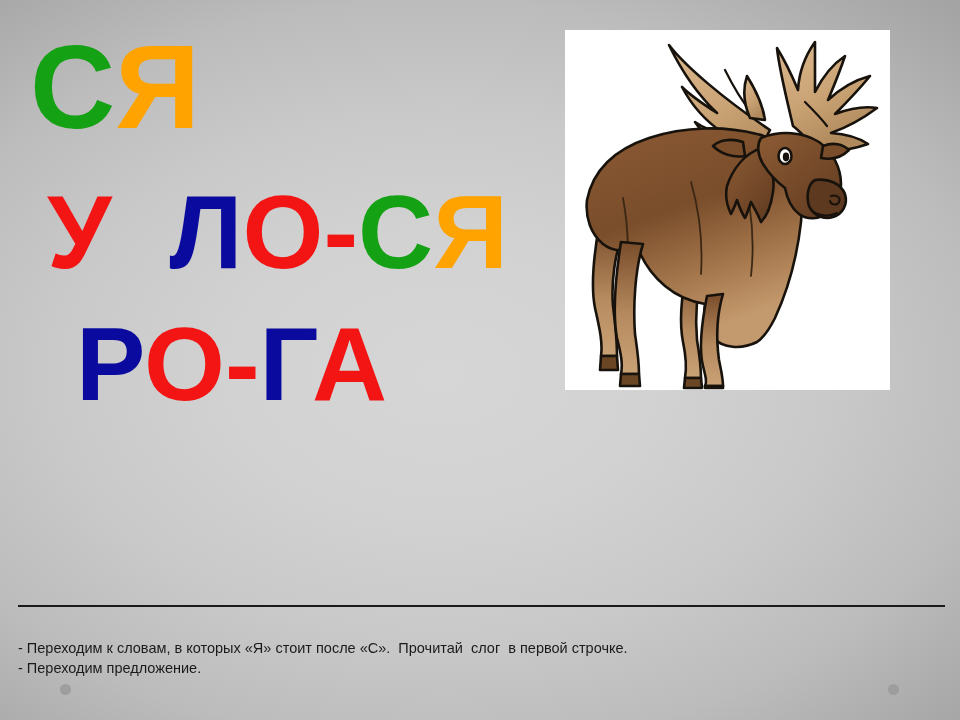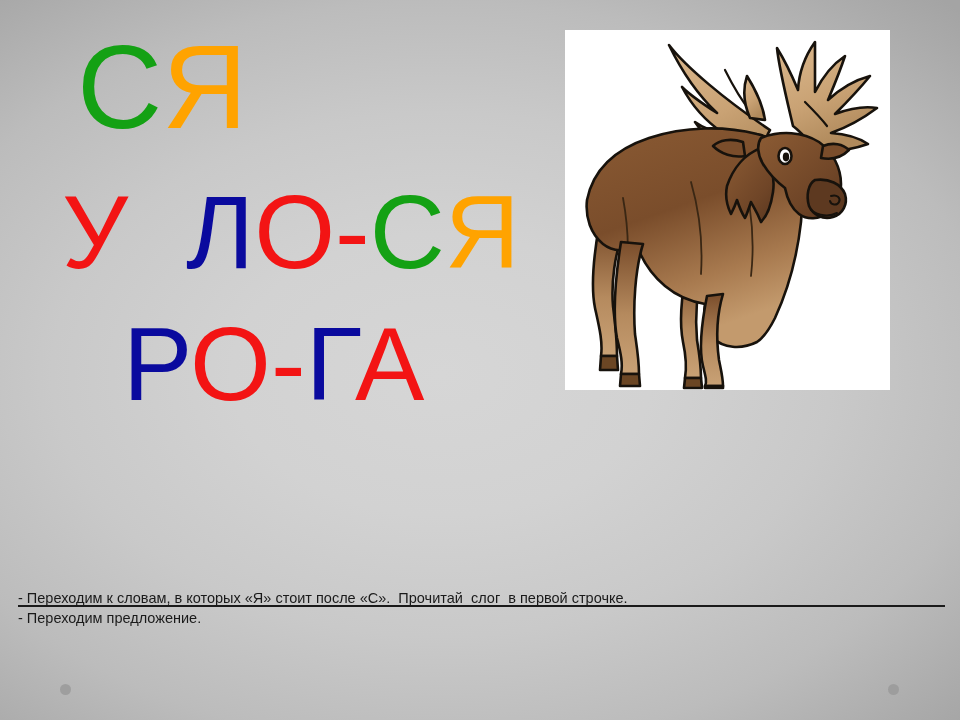--- a/index.html
+++ b/index.html
@@ -28,35 +28,35 @@
 
   
   #word-block {
     position: absolute;
     left: 0;
     top: 28px;
     width: 540px;
   }
   .word-line {
     font-family: "Liberation Sans", sans-serif;
-    font-weight: normal;
+    font-weight: bold;
     line-height: 1.0;
     white-space: pre;
     letter-spacing: 0px;
-    margin-left: 47px;
   }
   #line-sya {
     font-size: 118px;
     padding-left: 30px;
     margin-bottom: 34px;
   }
   #line-ulosya {
     font-size: 104px;
     padding-left: 15px;
     margin-bottom: 28px;
+    text-align: center;
   }
   #line-roga {
     font-size: 104px;
     padding-left: 76px;
   }
 
   
   #moose-frame {
     position: absolute;
     left: 565px;
@@ -76,21 +76,21 @@
     position: absolute;
     left: 18px;
     top: 605px;
     width: 927px;
     height: 2px;
     background: #1a1a1a;
   }
   #notes {
     position: absolute;
     left: 18px;
-    top: 588px;
+    top: 638px;
     width: 920px;
   }
   .note-line {
     font-family: "Liberation Sans", sans-serif;
     font-size: 14.5px;
     color: #1a1a1a;
     line-height: 20px;
     white-space: pre;
   }
 

